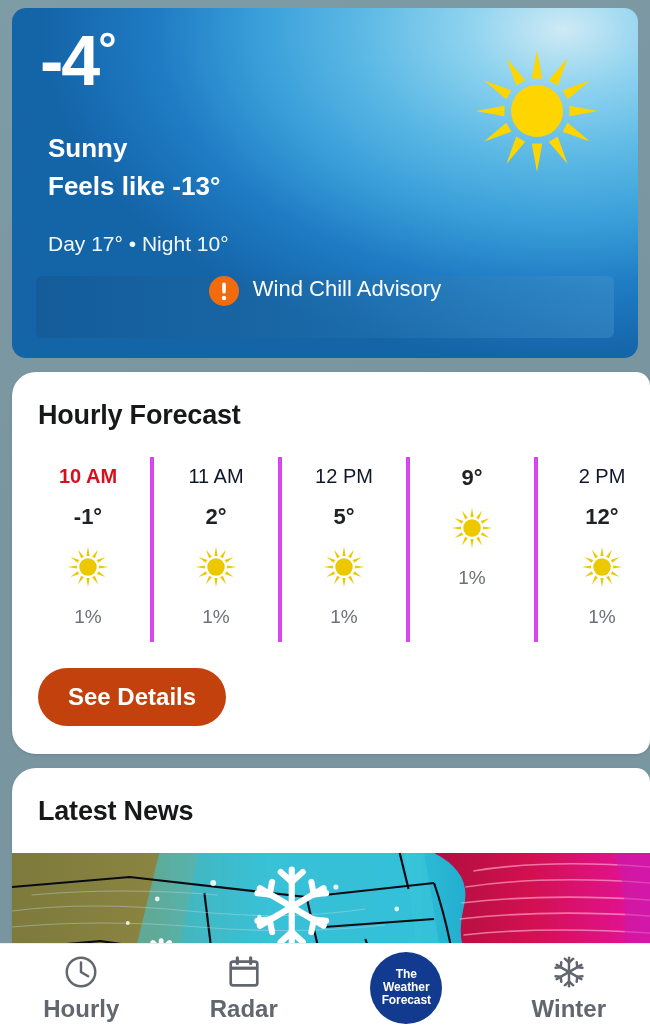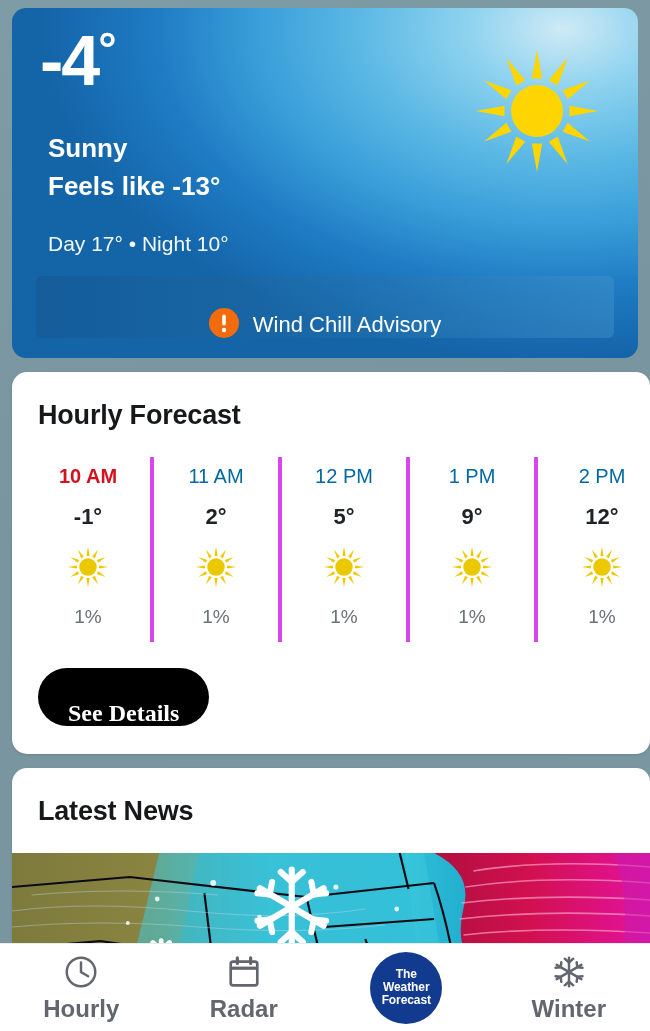--- a/index.html
+++ b/index.html
@@ -97,38 +97,38 @@
   
   .alert-bar {
     position: absolute;
     left: 24px;
     right: 24px;
     top: 268px;
     height: 62px;
     border-radius: 6px;
     background: linear-gradient(90deg, rgba(20,84,140,0.50) 0%, rgba(35,112,170,0.46) 55%, rgba(70,150,200,0.42) 100%);
     display: flex;
-    align-items: flex-end;
+    align-items: flex-start;
     justify-content: center;
     gap: 14px;
   }
   .alert-icon {
     width: 30px;
     height: 30px;
     flex: 0 0 30px;
   }
   .alert-text {
     font-size: 22px;
     color: #ffffff;
   }
 
   
   .card {
     background: #ffffff;
-    border-radius: 15px;
+    border-radius: 24px;
     margin: 14px 12px 0 12px;
     overflow: hidden;
     box-shadow: 0 1px 3px rgba(0,0,0,0.13);
   }
   .card-wide {
     margin-right: 0;
     border-top-right-radius: 14px;
     border-bottom-right-radius: 14px;
   }
 
@@ -150,21 +150,21 @@
     flex: 0 0 128px;
     text-align: center;
     padding: 8px 0 14px 0;
     border-right: 4px solid #d946ef;
     position: relative;
   }
   .hour-col:last-child { border-right: none; }
 
   .hour-time {
     font-size: 20px;
-    color: #0369a1;
+    color: #0f172a;
     margin-bottom: 16px;
   }
   .hour-time.now {
     color: #d4121f;
     font-weight: bold;
   }
   .hour-temp {
     font-size: 22px;
     font-weight: bold;
     color: #202326;
@@ -176,31 +176,31 @@
     margin: 0 auto 16px auto;
   }
   .hour-pop {
     font-size: 19px;
     color: #6b7177;
   }
 
   .see-details {
     display: inline-block;
     margin: 26px 0 28px 26px;
-    padding: 16px 30px;
+    padding: 0 30px;
     height: 58px;
     line-height: 58px;
     border-radius: 29px;
-    background: #000000;
+    background: #c2410c;
     color: #ffffff;
     font-size: 24px;
     font-weight: bold;
     border: none;
     cursor: pointer;
-    font-family: Liberation Serif, serif;
+    font-family: Liberation Sans, sans-serif;
   }
 
   
   .news-card { padding-bottom: 0; }
   .news-image {
     width: 100%;
     height: 120px;
     position: relative;
     overflow: hidden;
     background: #3fc6da;
@@ -386,21 +386,20 @@
               <use href="#hr2" transform="rotate(270 50 50)"></use>
                   <use href="#hr2" transform="rotate(300 50 50)"></use>
               <use href="#hr2" transform="rotate(330 50 50)"></use>
             </g>
               </svg>
           </div>
           <div class="hour-pop">1%</div>
         </div>
 
         <div class="hour-col">
-          <div class="hour-time">1 PM</div>
           <div class="hour-temp">9°</div>
           <div class="hour-icon">
             <svg viewBox="0 0 100 100">
                 <g fill="#ecc800">
               <circle cx="50" cy="50" r="19"></circle>
               <g id="hr3">
                     <path d="M50 6 L53.5 26 L46.5 26 Z"></path>
                   </g>
               <use href="#hr3" transform="rotate(30 50 50)"></use>
                   <use href="#hr3" transform="rotate(60 50 50)"></use>

